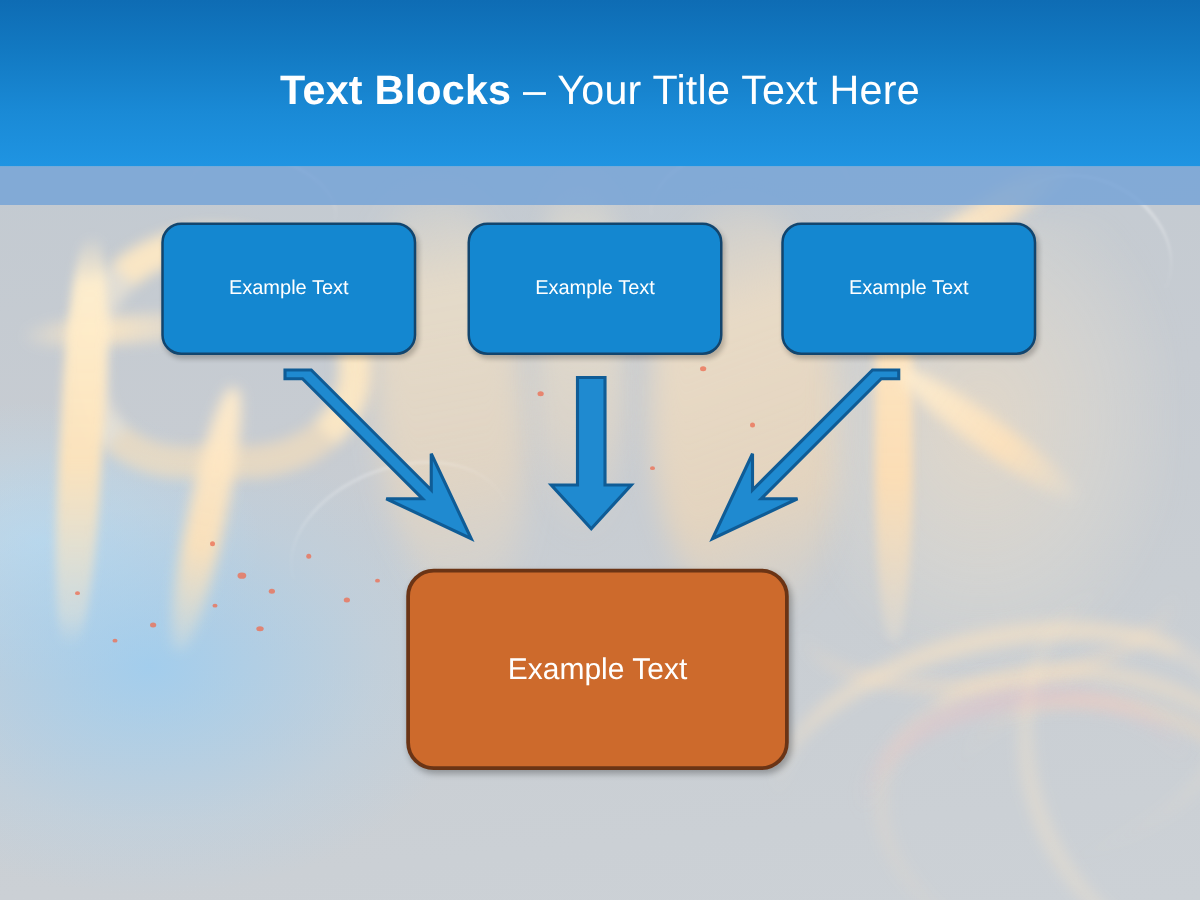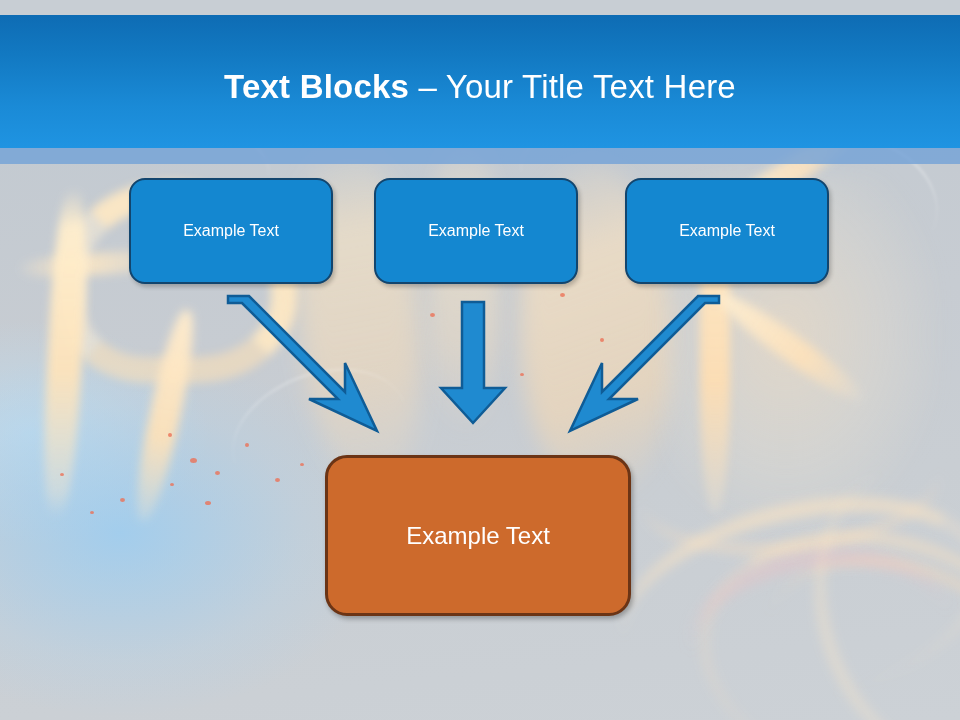--- a/index.html
+++ b/index.html
@@ -195,21 +195,21 @@
   .band {
     position: absolute;
     left: 0; top: 133px;
     width: 960px; height: 31px;
     background: rgba(116,162,215,0.82);
   }
 
   
   .header {
     position: absolute;
-    left: 0; top: 15px;
+    left: 0; top: 0;
     width: 960px; height: 133px;
     background: linear-gradient(180deg, #0e6cb4 0%, #1279c2 30%, #1a8ad6 68%, #1f94e2 100%);
   }
   .title {
     position: absolute;
     left: 0; top: 52px;
     width: 960px;
     text-align: center;
     color: #ffffff;
     font-size: 33px;

